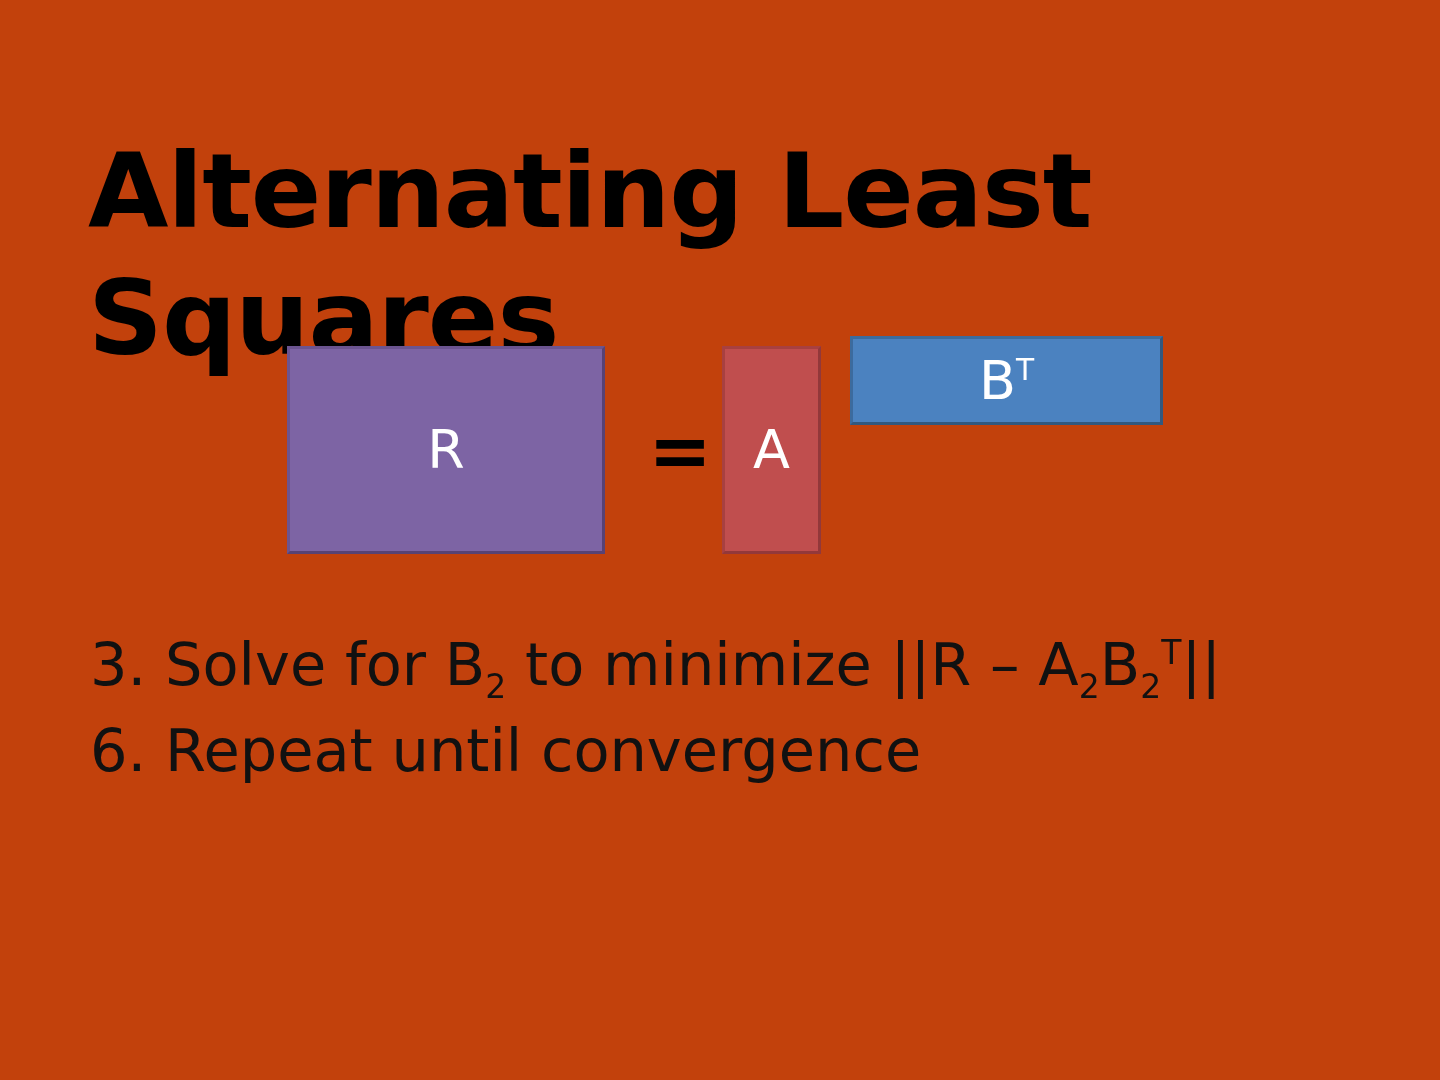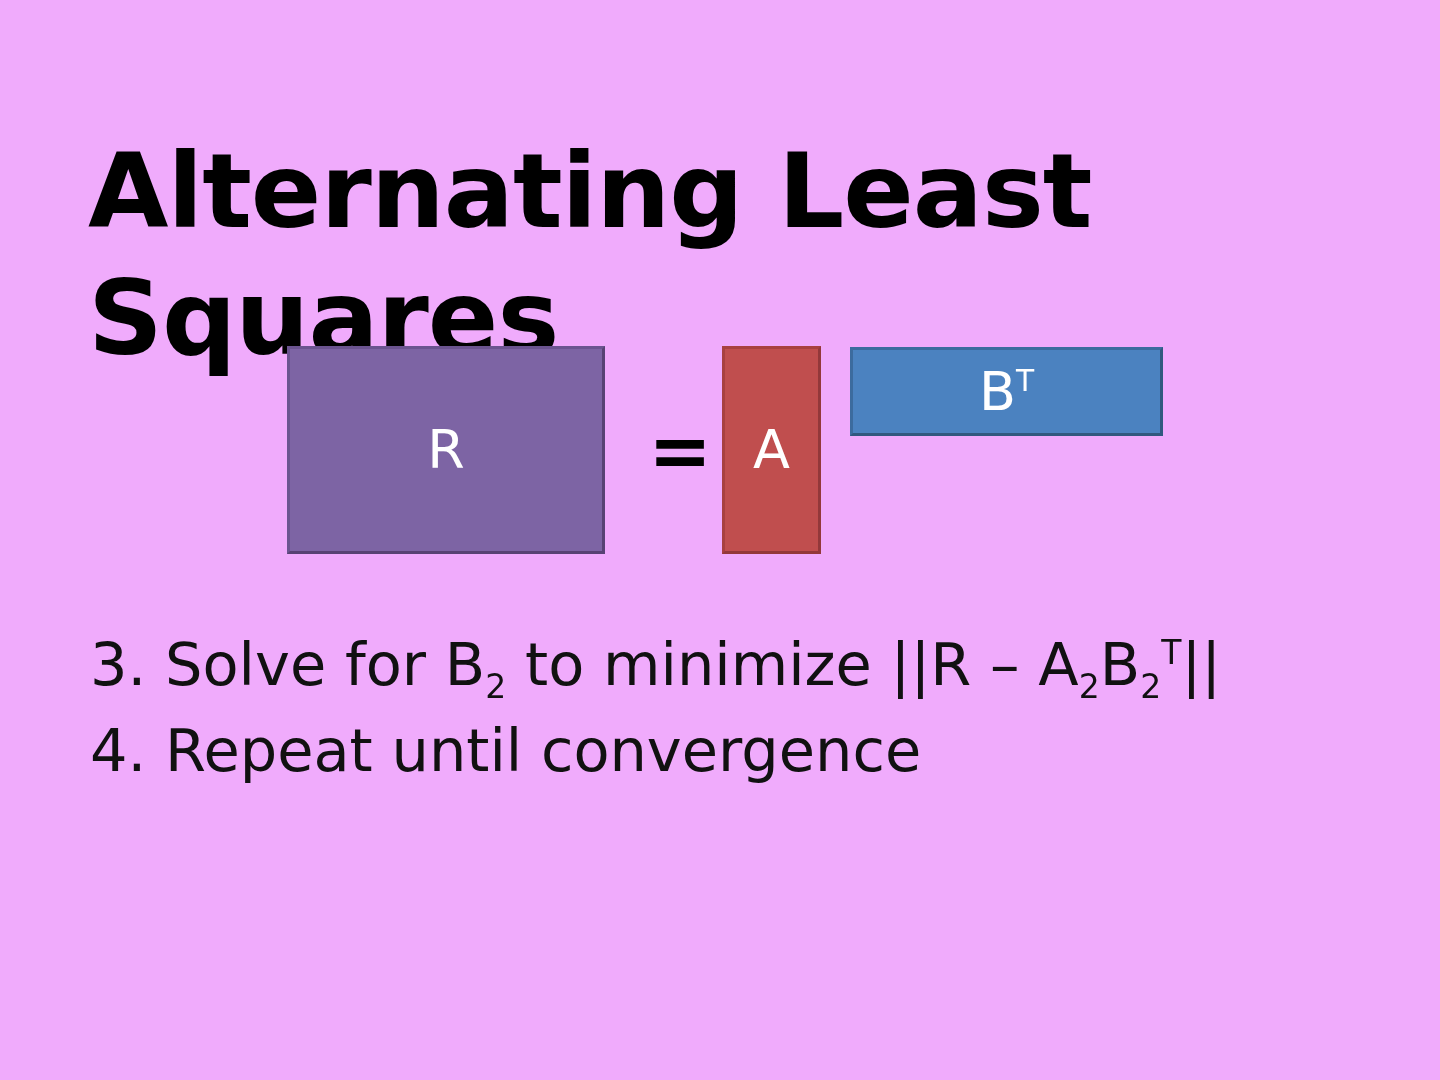--- a/index.html
+++ b/index.html
@@ -10,21 +10,21 @@
     width: 1440px;
     height: 1080px;
     background: #ffffff;
     font-family: "DejaVu Sans", sans-serif;
     overflow: hidden;
   }
   .slide {
     position: relative;
     width: 1440px;
     height: 1080px;
-    background: #f0abfc;
+    background: #c2410c;
   }
 
   
   .slide-title {
     position: absolute;
     left: 88px;
     top: 58px;
     width: 1120px;
     font-family: "DejaVu Sans", sans-serif;
     font-weight: bold;
@@ -81,21 +81,21 @@
     top: 346px;
     width: 99px;
     height: 208px;
     background: #c04e4e;
     border: 3px solid #a84040;
     border-bottom-color: #93383a;
     border-right-color: #93383a;
   }
   #box-bt {
     left: 850px;
-    top: 347px;
+    top: 336px;
     width: 313px;
     height: 89px;
     background: #4b82c0;
     border: 3px solid #3c6b9e;
     border-bottom-color: #31587f;
     border-right-color: #31587f;
   }
 
   .equals-sign {
     position: absolute;
@@ -160,16 +160,16 @@
     </div>
 
     <div class="matrix-box" id="box-bt">
       <span class="matrix-label"><span>B</span><sup>T</sup></span>
     </div>
 
   </div>
 
   <div class="steps">
     <div class="step-line">3. Solve for B<sub>2</sub> to minimize ||R – A<sub>2</sub>B<sub>2</sub><sup>T</sup>||</div>
-    <div class="step-line">4. Repeat until convergence</div>
+    <div class="step-line">6. Repeat until convergence</div>
   </div>
 
 </div>
 
 </body></html>

